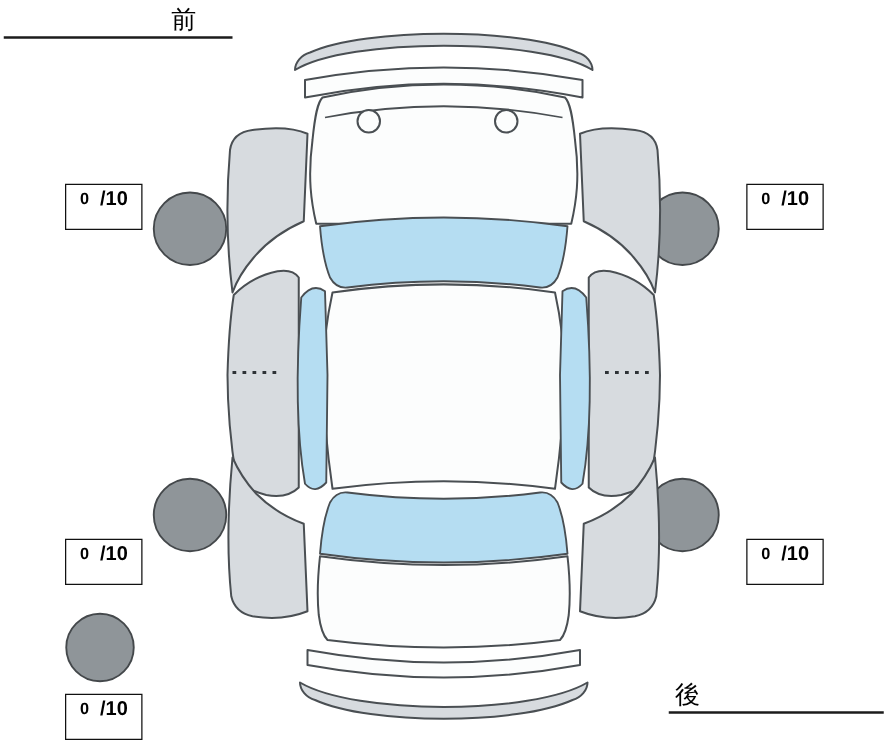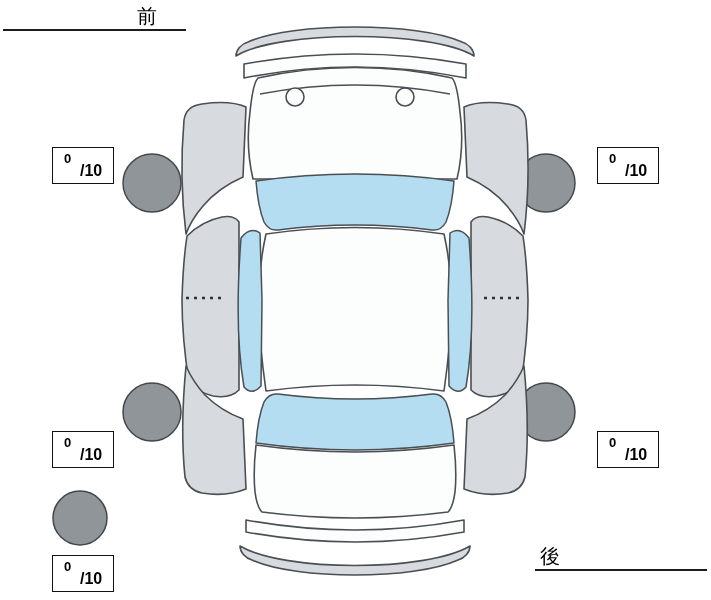--- a/index.html
+++ b/index.html
@@ -13,21 +13,21 @@
   .front-label{left:137px;top:6px;}
   .front-line{left:3px;top:29px;width:183px;}
   .rear-label{left:540px;top:546px;}
   .rear-line{left:535px;top:569px;width:172px;}
   
   .score-box{
     position:absolute;width:62px;height:37px;border:1px solid #111;background:#fff;
     box-sizing:border-box;
   }
   .score-box .num{position:absolute;top:3px;left:11px;font-size:13px;font-weight:bold;}
-  .score-box .den{position:absolute;bottom:3px;left:27px;font-size:16px;font-weight:bold;}
+  .score-box .den{position:absolute;bottom:14px;left:27px;font-size:16px;font-weight:bold;}
   .box-fl{left:52px;top:147px;}
   .box-fr{left:597px;top:147px;}
   .box-rl{left:52px;top:431px;}
   .box-rr{left:597px;top:431px;}
   .box-sp{left:52px;top:555px;}
   
   svg.car{position:absolute;left:0;top:0;}
   .panel{fill:var(--panel,#d7dbdf);stroke:var(--outline,#4a4f53);stroke-width:1.6;stroke-linejoin:round;}
   .bodyw{fill:var(--body,#fcfdfd);stroke:var(--outline,#4a4f53);stroke-width:1.6;stroke-linejoin:round;}
   .win{fill:var(--window,#b5ddf2);stroke:var(--outline,#4a4f53);stroke-width:1.5;stroke-linejoin:round;}

